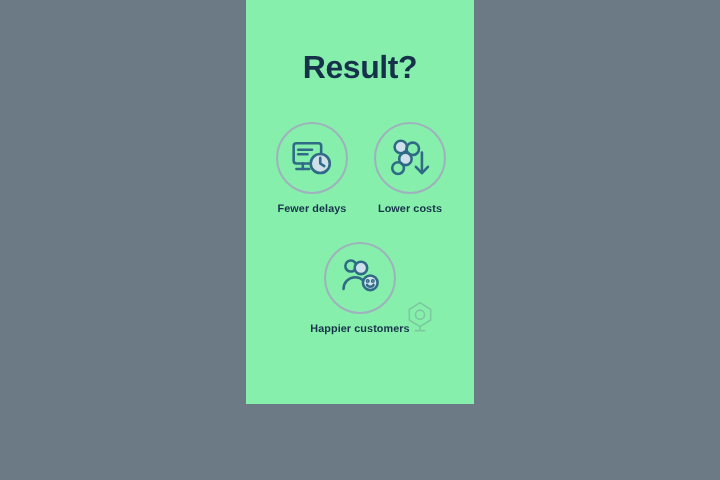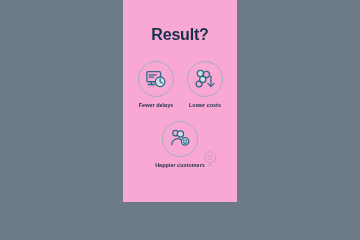--- a/index.html
+++ b/index.html
@@ -27,21 +27,21 @@
   }
   #letterbox-left  { left: 0;  width: 123px; }
   #letterbox-right { right: 0; width: 123px; }
 
   #slide {
     position: absolute;
     left: 123px;
     top: 0;
     width: 114px;
     height: 202px;
-    background: #f9a8d4;
+    background: #86efac;
     overflow: hidden;
   }
 
   #page-title {
     position: absolute;
     top: 26px;
     left: 0;
     width: 114px;
     text-align: center;
     font-size: 16px;

